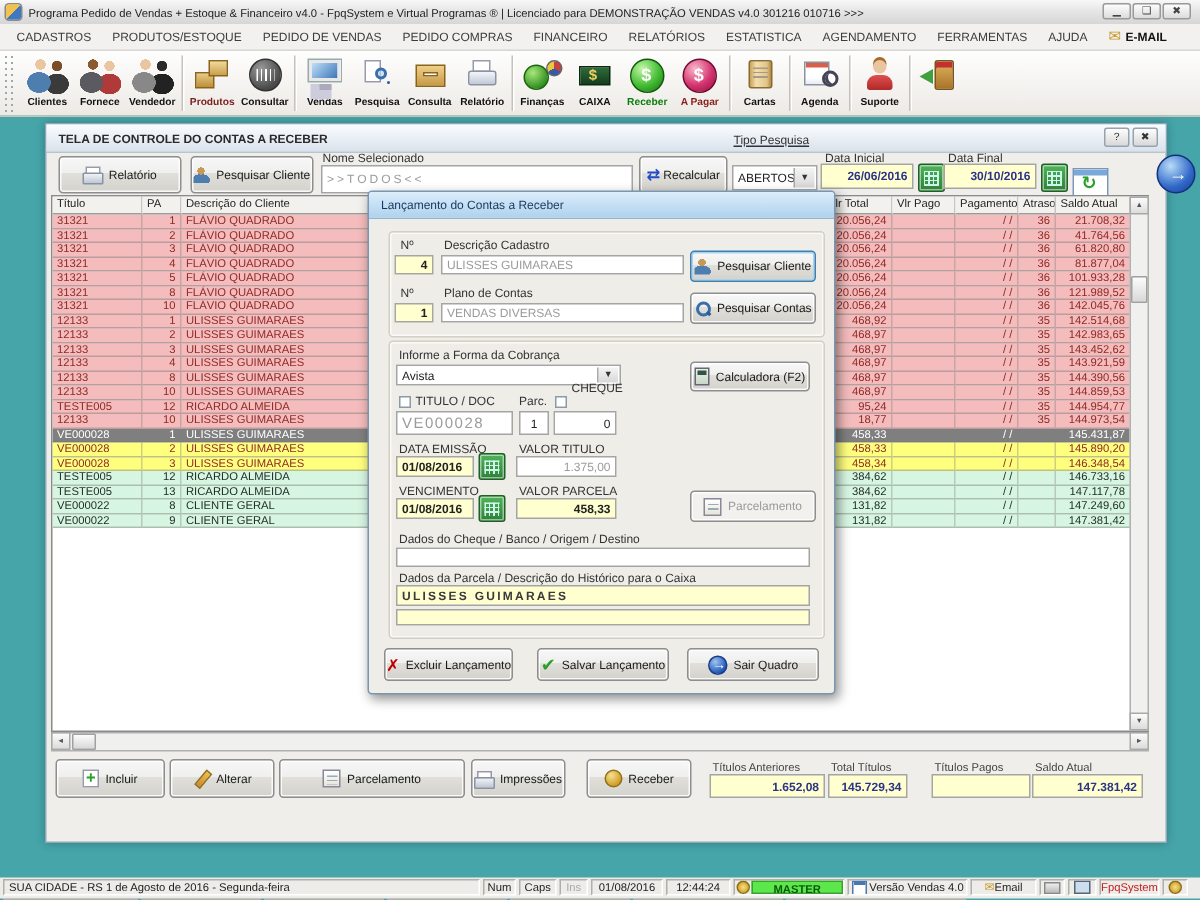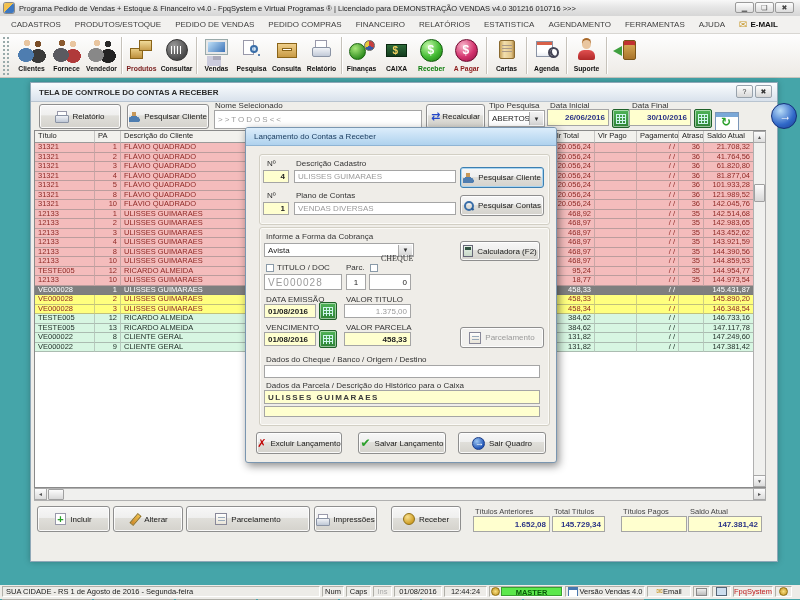--- a/index.html
+++ b/index.html
@@ -263,21 +263,21 @@
     <div class="btn" style="left:96px;top:21px;width:82px;height:25px;">
       <span class="bi bi-personsm"></span>
       <span>Pesquisar Cliente</span>
     </div>
     <div class="lbl" style="left:184px;top:18px;">Nome Selecionado</div>
     <div class="inp grayt" style="left:183px;top:27px;width:208px;height:19px;letter-spacing:2px;">&gt;&gt;TODOS&lt;&lt;</div>
     <div class="btn" style="left:395px;top:21px;width:59px;height:25px;gap:2px;">
       <span class="bi bi-swap"></span>
       <span>Recalcular</span>
     </div>
-    <div class="lbl" style="left:458px;top:18px;">Tipo  Pesquisa</div>
+    <div class="lbl" style="left:458px;top:6px;text-decoration:underline;">Tipo  Pesquisa</div>
     <div class="inp sel" style="left:457px;top:27px;width:57px;height:17px;">
       <span>ABERTOS</span>
       <span class="arr">▼</span>
     </div>
     <div class="lbl" style="left:519px;top:18px;">Data Inicial</div>
     <div class="inp yellow navy right" style="left:516px;top:26px;width:62px;height:17px;">26/06/2016</div>
     <div class="calbtn" style="left:581px;top:26px;width:16px;height:17px;"></div>
     <div class="lbl" style="left:601px;top:18px;">Data Final</div>
     <div class="inp yellow navy right" style="left:598px;top:26px;width:62px;height:17px;">30/10/2016</div>
     <div class="calbtn" style="left:663px;top:26px;width:16px;height:17px;"></div>
@@ -617,21 +617,21 @@
       <span class="arr">▼</span>
     </div>
     <div class="btn" style="left:214px;top:113px;width:80px;height:20px;">
       <span class="bi bi-calc"></span>
       <span>Calculadora (F2)</span>
     </div>
     <div class="cb" style="left:20px;top:136px;"></div>
     <div class="lbl" style="left:31px;top:135px;">TITULO / DOC</div>
     <div class="lbl" style="left:100px;top:135px;">Parc.</div>
     <div class="cb" style="left:124px;top:136px;"></div>
-    <div class="lbl" style="left:135px;top:126px;font-family:Liberation Serif, serif;">CHEQUE</div>
+    <div class="lbl" style="left:135px;top:126px;">CHEQUE</div>
     <div class="inp grayt" style="left:18px;top:146px;width:78px;height:16px;font-size:10px;letter-spacing:1px;">VE000028</div>
     <div class="inp" style="left:100px;top:146px;width:20px;height:16px;justify-content:center;">1</div>
     <div class="inp right" style="left:123px;top:146px;width:42px;height:16px;">0</div>
     <div class="lbl" style="left:20px;top:167px;">DATA EMISSÃO</div>
     <div class="inp yellow bold" style="left:18px;top:176px;width:52px;height:14px;">01/08/2016</div>
     <div class="calbtn" style="left:73px;top:174px;width:16px;height:16px;"></div>
     <div class="lbl" style="left:100px;top:167px;">VALOR TITULO</div>
     <div class="inp grayt right" style="left:98px;top:176px;width:67px;height:14px;">1.375,00</div>
     <div class="lbl" style="left:20px;top:195px;">VENCIMENTO</div>
     <div class="inp yellow bold" style="left:18px;top:204px;width:52px;height:14px;">01/08/2016</div>

